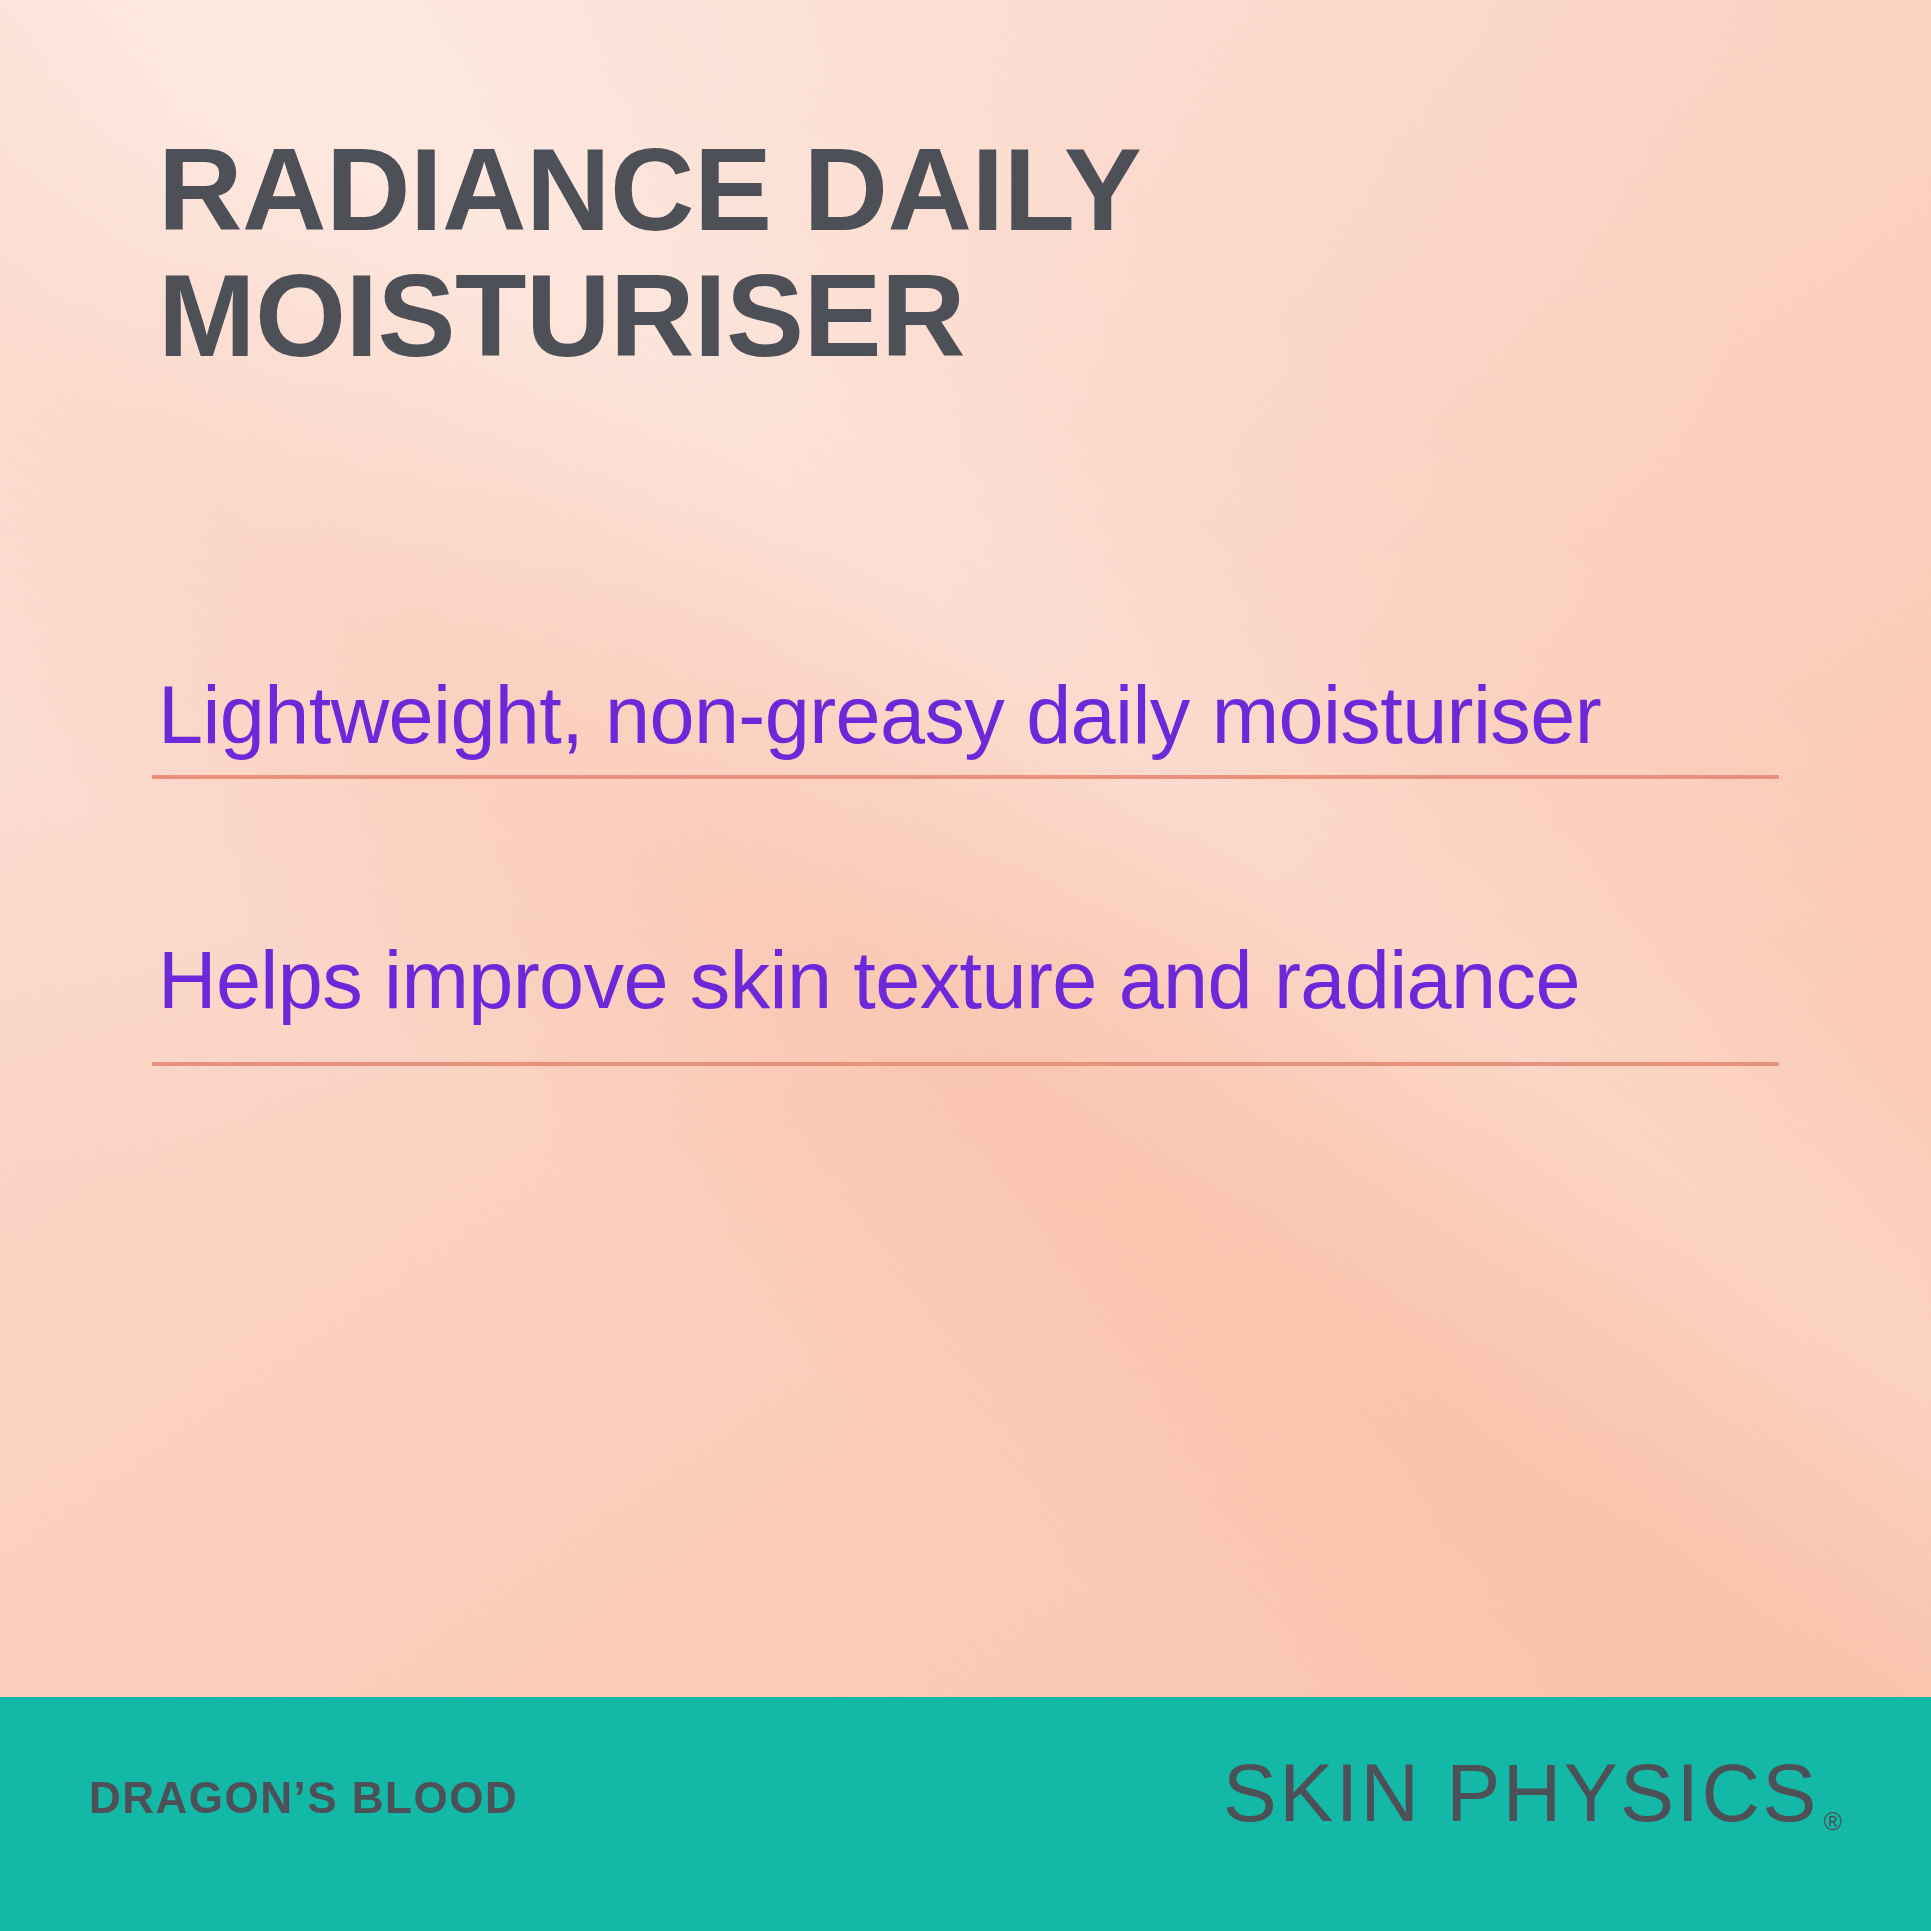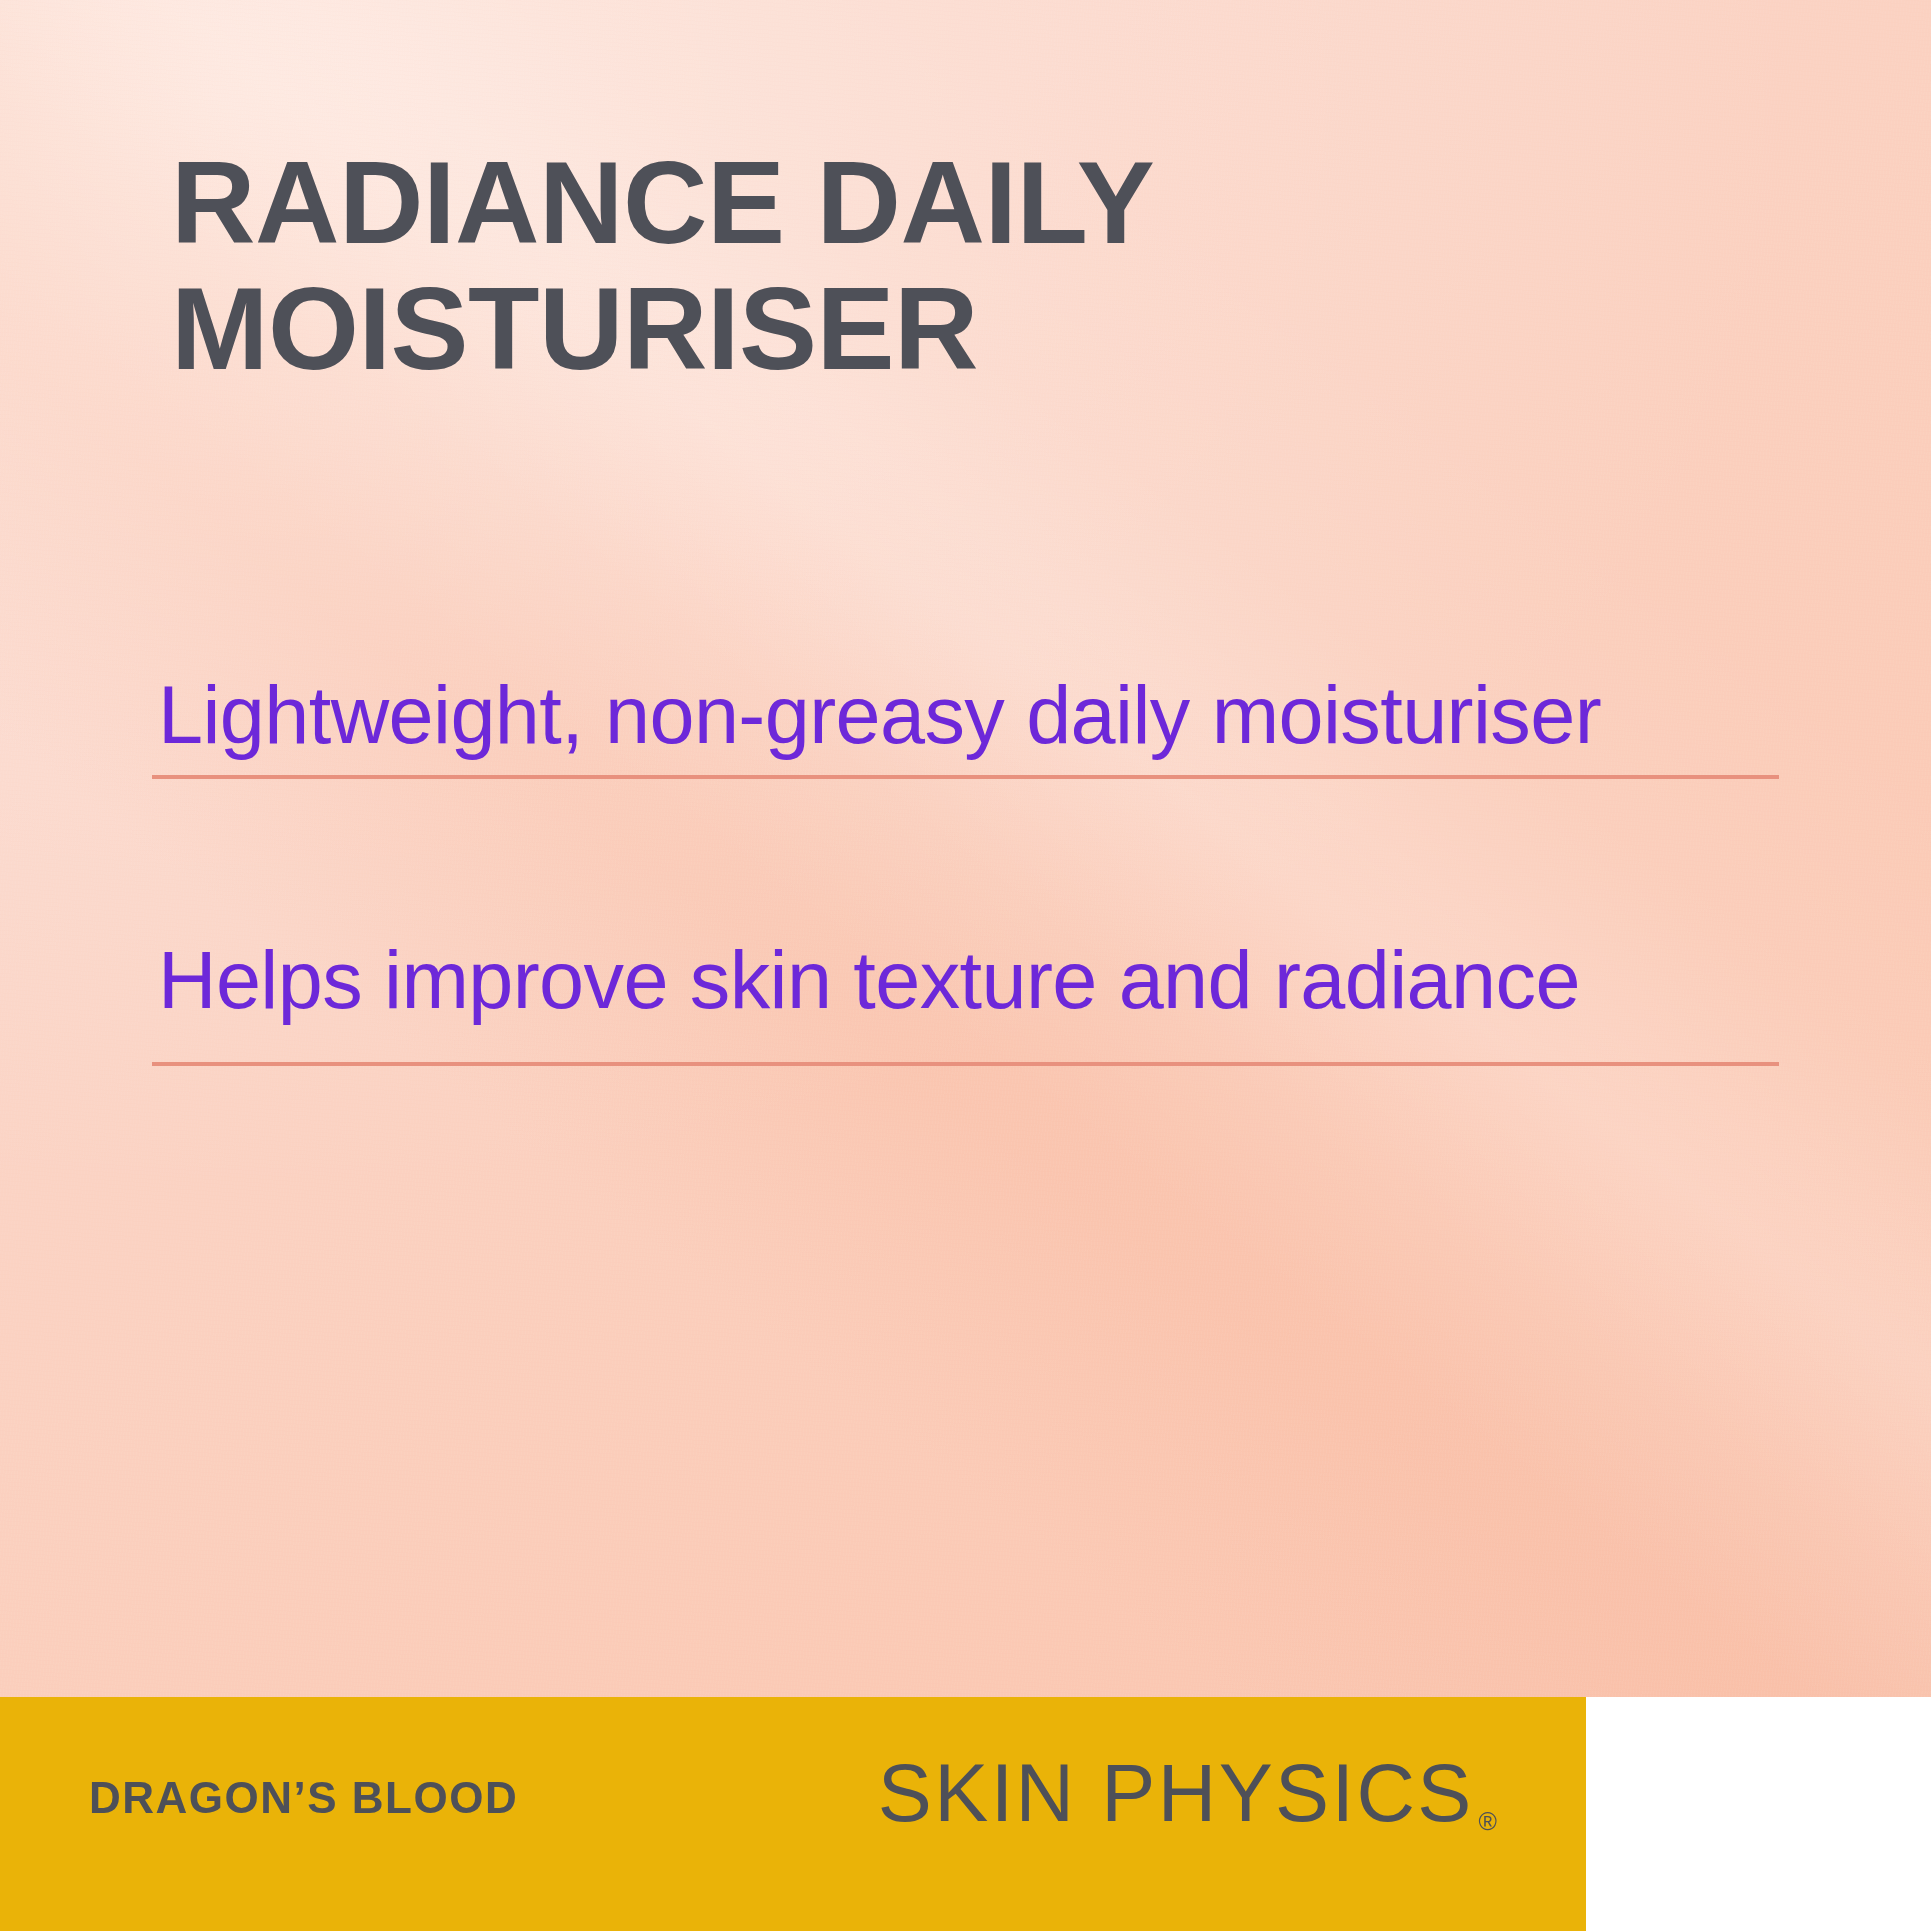--- a/index.html
+++ b/index.html
@@ -98,21 +98,21 @@
     left: 0; top: 0;
     width: 1931px;
     height: 1697px;
   }
 
   .product-title {
     position: absolute;
     left: 158px;
     top: 127px;
     width: 1448px;
-    margin: 13px;
+    margin: 0;
     color: #4e5058;
     font-family: "Liberation Sans", sans-serif;
     font-weight: 700;
     font-size: 117px;
     line-height: 1.075;
     letter-spacing: -0.5px;
     white-space: pre-line;
   }
 
   .benefit {
@@ -138,23 +138,23 @@
     background: #e8917e;
   }
   .divider-1 { top: 775px; }
   .divider-2 { top: 1062px; }
 
   
   .footer {
     position: absolute;
     left: 0;
     top: 1697px;
-    width: 1586px;
+    width: 1931px;
     height: 234px;
-    background: #eab308;
+    background: #14b8a6;
   }
   .footer-ingredient {
     position: absolute;
     left: 89px;
     top: 1777px - 1697px;
     top: 79px;
     margin: 0;
     color: #4e5058;
     font-family: "Liberation Sans", sans-serif;
     font-weight: 700;

